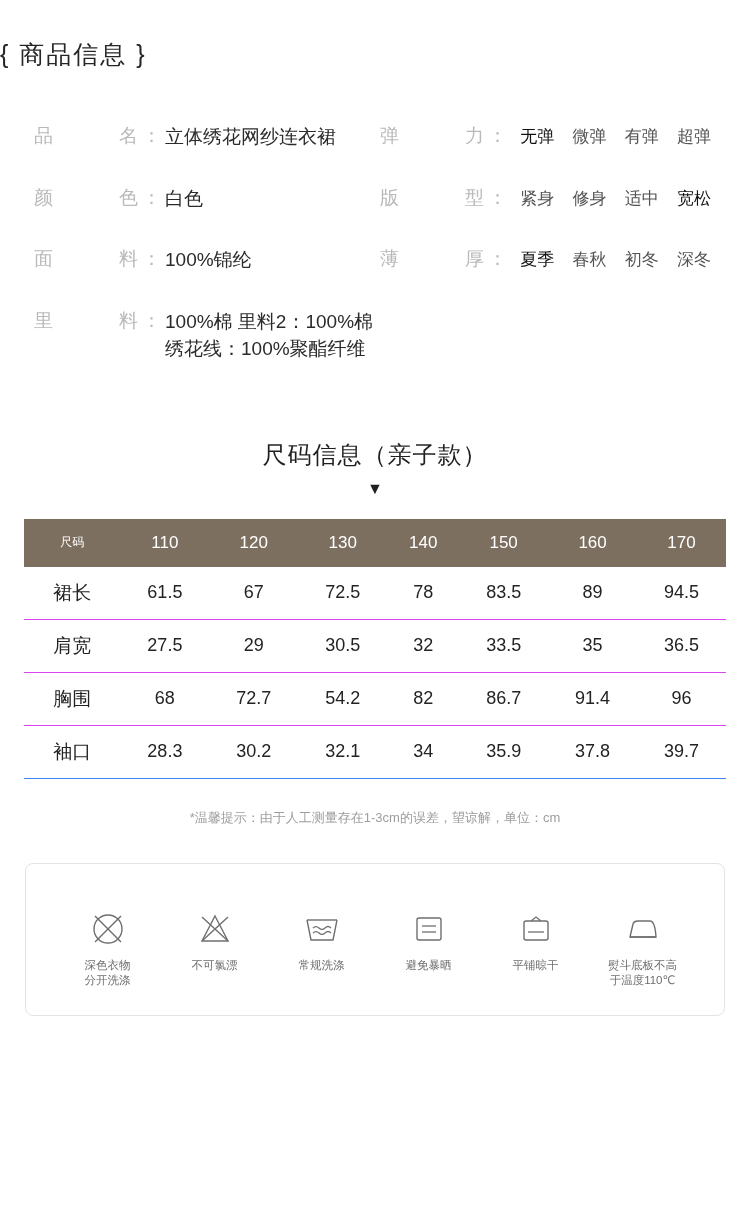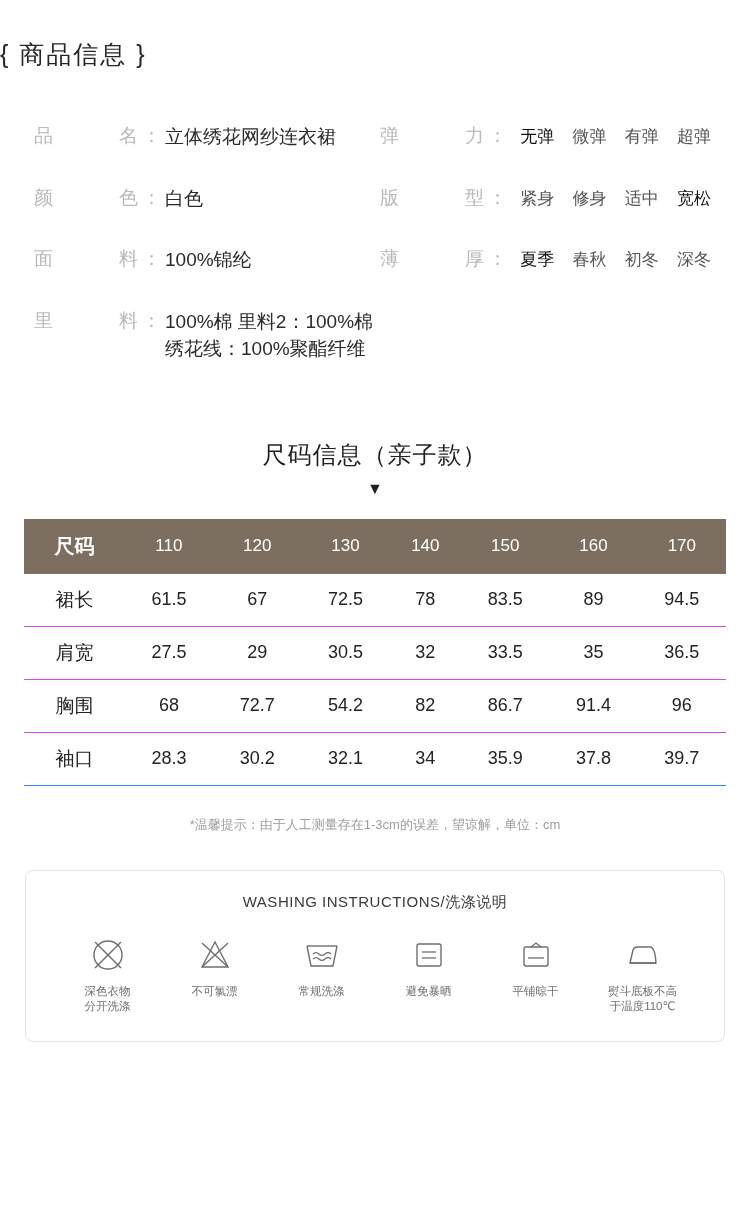--- a/index.html
+++ b/index.html
@@ -129,22 +129,21 @@
   }
   table.size-table thead th {
     background: #7d6f60;
     color: #ffffff;
     font-weight: normal;
     font-size: 17px;
     padding: 14px 0;
     text-align: center;
   }
   table.size-table thead th:first-child {
-    font-size: 20px;
-    font-weight: bold;
+    font-size: 12px;
   }
   table.size-table tbody td {
     text-align: center;
     padding: 13px 0;
     border-bottom: 1px solid #d946ef;
     color: #232323;
     font-size: 18px;
   }
   table.size-table tbody td:first-child {
     font-size: 19px;
@@ -365,21 +364,20 @@
       <td>35.9</td>
       <td>37.8</td>
       <td>39.7</td>
     </tr>
   </tbody>
 </table>
 
 <div class="size-note">*温馨提示：由于人工测量存在1-3cm的误差，望谅解，单位：cm</div>
 
 <div class="wash-box">
-  <div class="wash-title">WASHING INSTRUCTIONS/洗涤说明</div>
   <div class="wash-icons">
 
     <div class="wash-item">
       <div class="glyph">
         <svg width="36" height="36" viewBox="0 0 36 36">
           <circle cx="18" cy="18" r="14" fill="none" stroke="#6f6f6f" stroke-width="1.4"></circle>
           <line x1="5" y1="5" x2="31" y2="31" stroke="#6f6f6f" stroke-width="1.4"></line>
           <line x1="31" y1="5" x2="5" y2="31" stroke="#6f6f6f" stroke-width="1.4"></line>
         </svg>
       </div>

